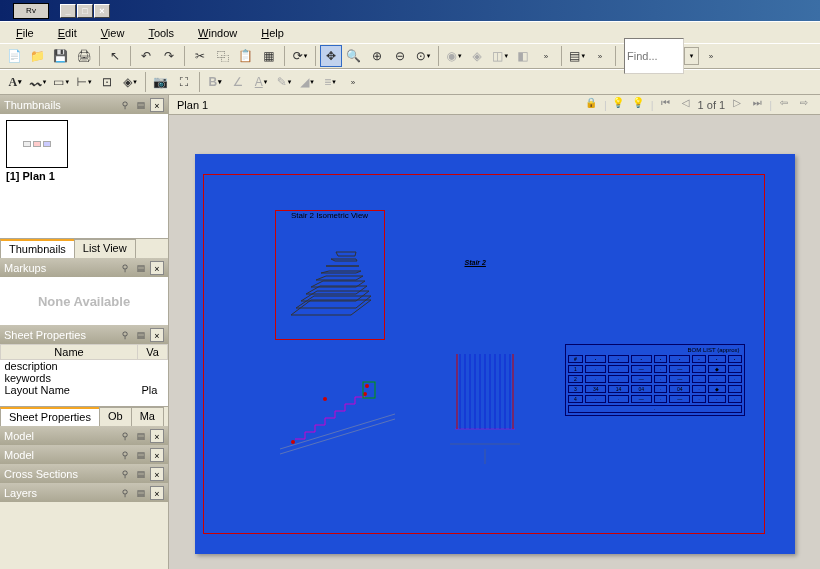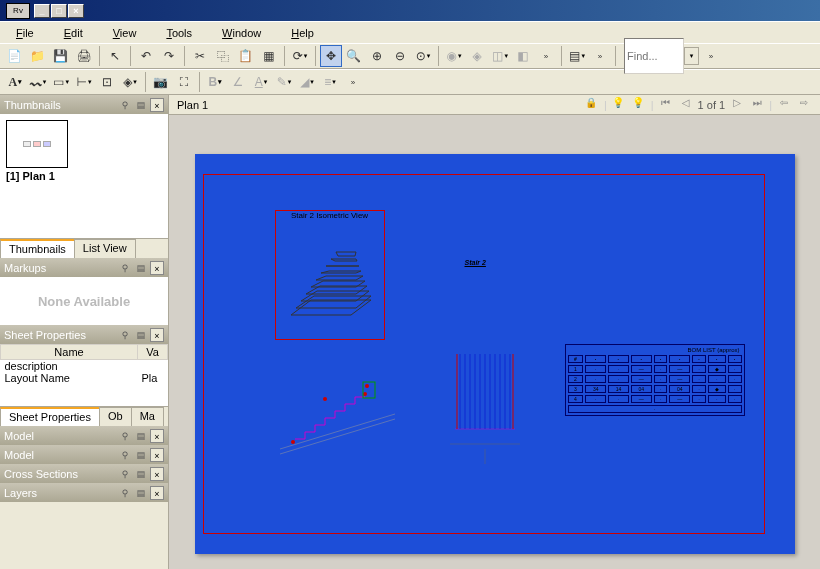--- a/index.html
+++ b/index.html
@@ -1,22 +1,22 @@
 <!DOCTYPE html>
 <html><head>
 <meta charset="utf-8">
 <style>
 * { box-sizing: border-box; margin: 0; padding: 0; }
 body { font-family: Tahoma, Arial, sans-serif; font-size: 11px; background: #d4d0c8; width: 820px; height: 569px; overflow: hidden; }
 .titlebar { background: linear-gradient(to right, #0a246a, #3b6ea5); color: #fff; height: 21px; display: flex; align-items: center; padding: 0 2px; }
-.titlebar .icon { width: 24px; height: 16px; margin: 0 4px; background: #d4d0c8; border: 1px solid #000; font-size: 8px; text-align: center; line-height: 14px; color: #000; }
+.titlebar .icon { width: 36px; height: 16px; margin: 0 11px; background: #d4d0c8; border: 1px solid #000; font-size: 8px; text-align: center; line-height: 14px; color: #000; }
 .titlebar .title { flex: 1; font-weight: bold; font-size: 11px; padding-left: 2px; }
 .titlebar .winbtns { display: flex; gap: 1px; }
 .winbtn { width: 16px; height: 14px; background: #d4d0c8; border: 1px solid #fff; border-right-color: #404040; border-bottom-color: #404040; font-size: 9px; font-weight: bold; text-align: center; line-height: 12px; cursor: pointer; }
-.menubar { background: #ece9d8; height: 22px; display: flex; align-items: center; padding: 0 8px; gap: 14px; border-top: 1px solid #fff; }
+.menubar { background: #ece9d8; height: 22px; display: flex; align-items: center; padding: 0 8px; gap: 8px; border-top: 1px solid #fff; }
 .menuitem { padding: 2px 8px; cursor: pointer; }
 .menuitem u { text-decoration: underline; }
 .toolbar { background: #ece9d8; height: 26px; border-top: 1px solid #fff; border-bottom: 1px solid #aca899; display: flex; align-items: center; padding: 0 4px; gap: 1px; }
 .tbtn { width: 22px; height: 22px; border: 1px solid transparent; display: inline-flex; align-items: center; justify-content: center; cursor: pointer; font-size: 12px; color: #333; }
 .tsep { width: 1px; height: 20px; background: #aca899; margin: 0 3px; }
 .tbtn.dd::after { content: "▾"; font-size: 7px; margin-left: 1px; color: #000; }
 .tbtn.dis { color: #aaa; }
 .findbox { display: flex; align-items: center; margin-left: 4px; }
 .findbox input { width: 60px; height: 36px; font-size: 11px; padding: 8px 2px; border: 1px inset #d4d0c8; color: #888; }
 .findbox .ddbtn { width: 15px; height: 18px; border: 1px solid #aca899; background: #ece9d8; font-size: 7px; text-align: center; line-height: 16px; cursor: pointer; }
@@ -177,20 +177,24 @@
         <tbody>
             <tr>
               <th>Name</th>
               <th style="width:30px">Va</th>
             </tr>
         <tr>
               <td>description</td>
               <td></td>
             </tr>
         <tr>
+              <td>keywords</td>
+              <td></td>
+            </tr>
+        <tr>
               <td>Layout Name</td>
               <td>Pla</td>
             </tr>
       </tbody>
         </table>
     </div>
     <div class="tabs">
       <div class="tab active">Sheet Properties</div>
       <div class="tab">Ob</div>
       <div class="tab">Ma</div>

